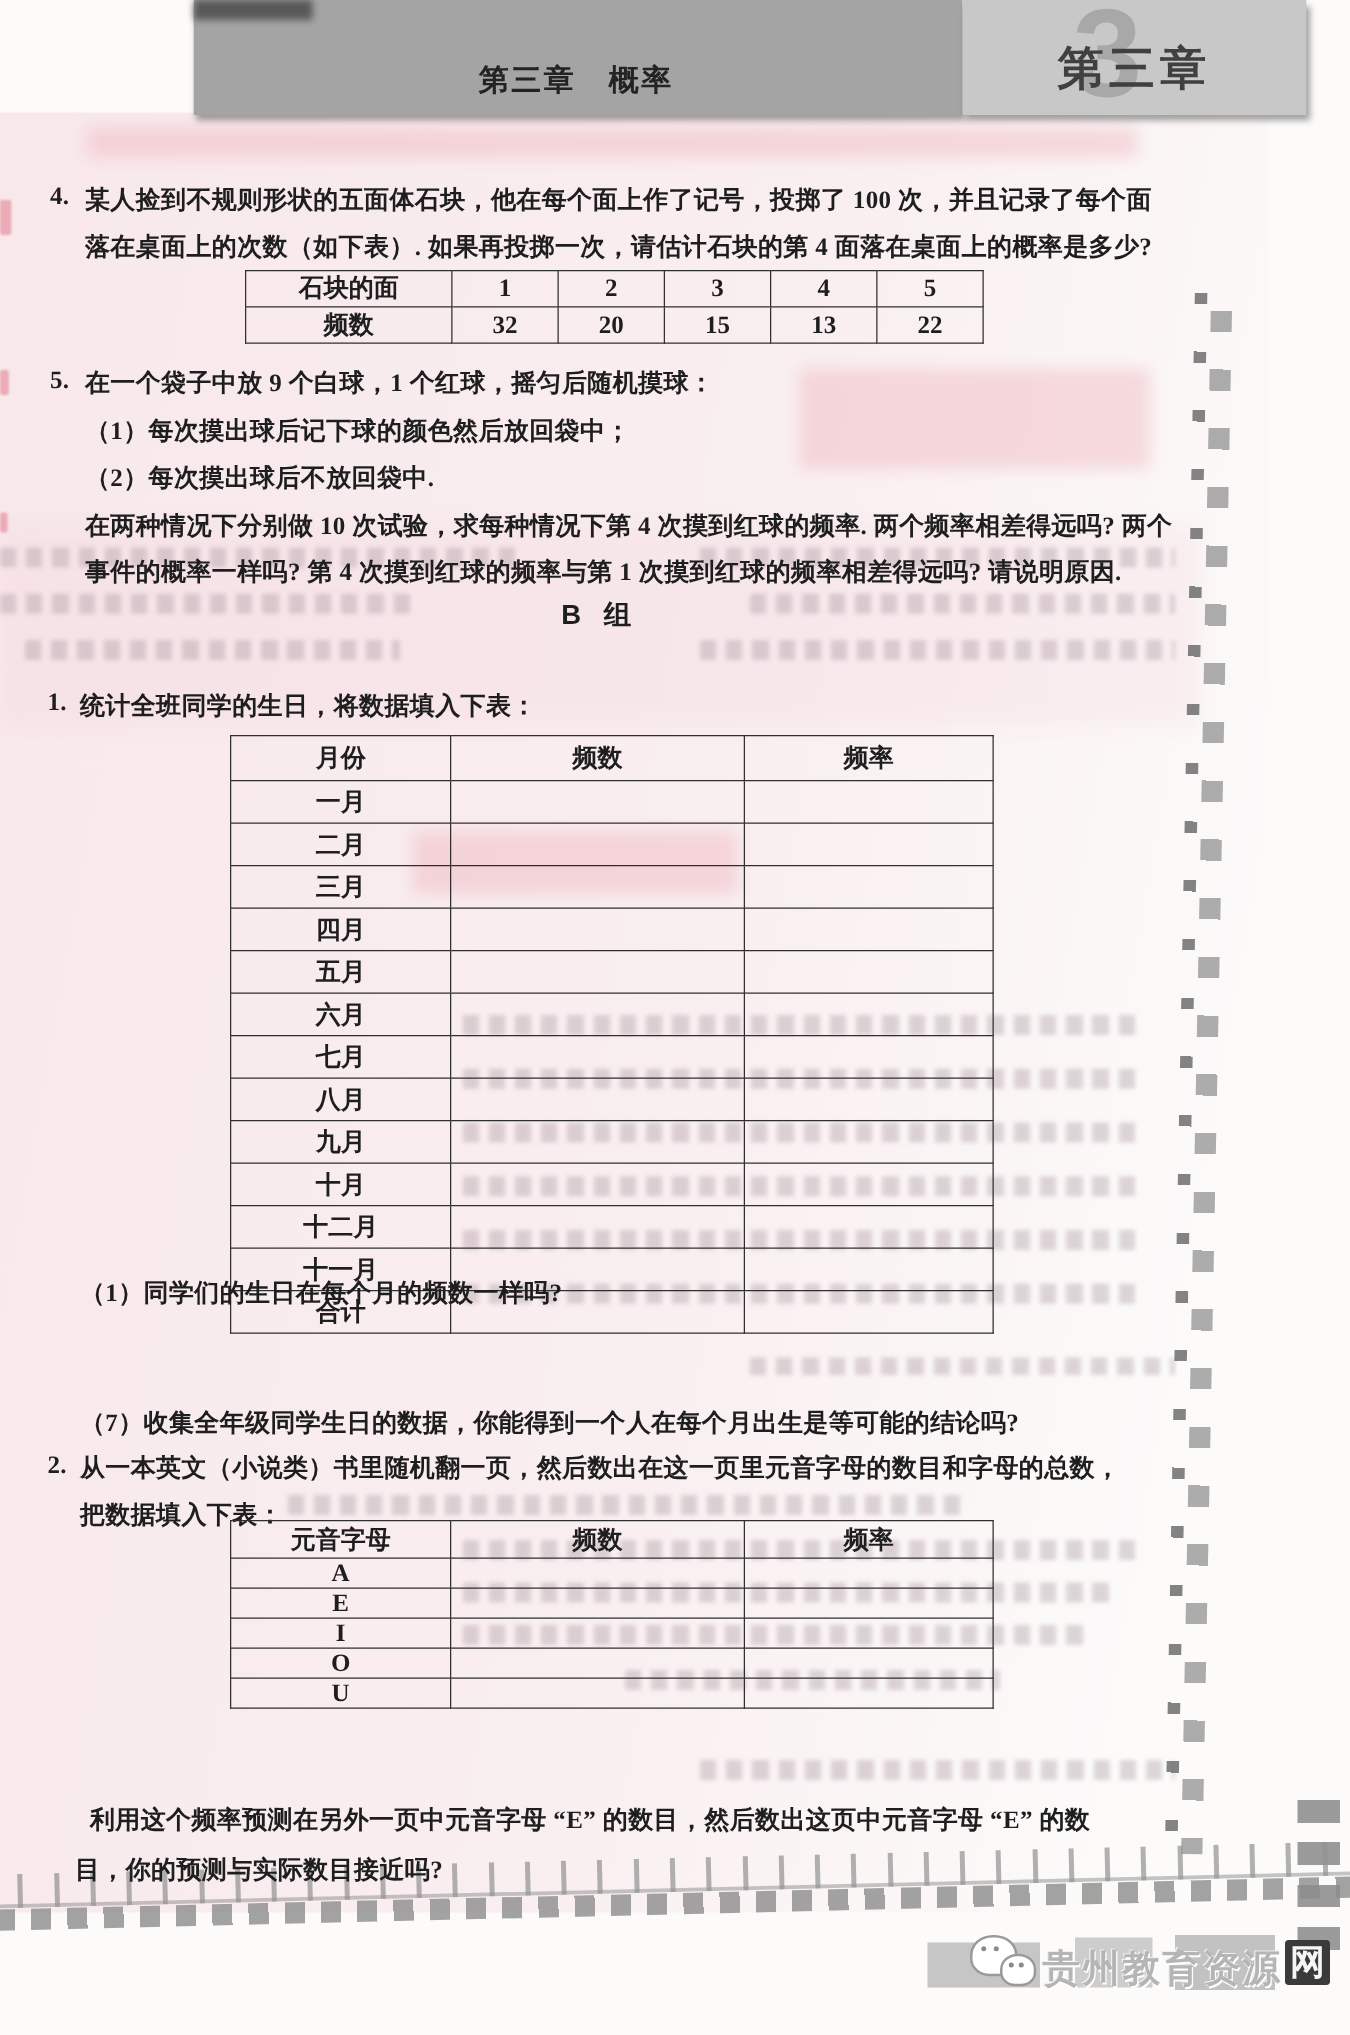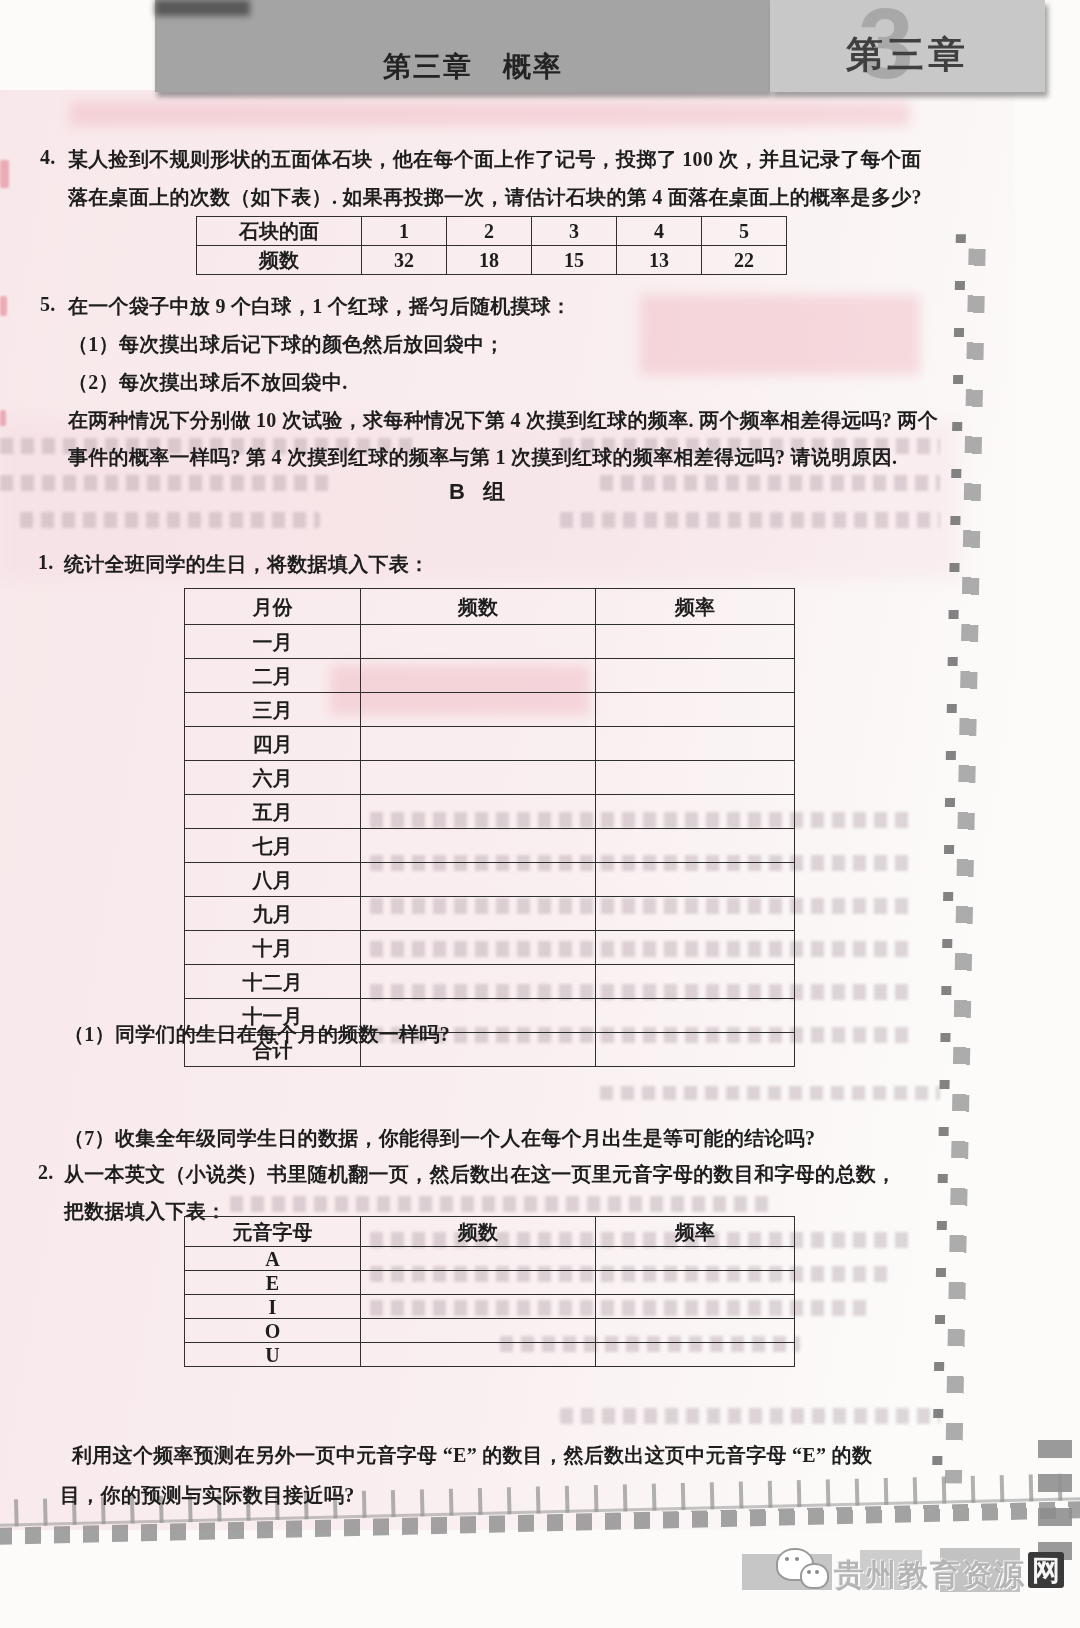--- a/index.html
+++ b/index.html
@@ -8,21 +8,21 @@
   
   .tint{position:absolute;left:0;top:90px;width:1015px;height:1440px;pointer-events:none;z-index:1;
         background:linear-gradient(100deg,rgba(244,213,219,.50) 0%,rgba(244,213,219,.32) 55%,rgba(244,213,219,0) 90%);}
   .tint2{position:absolute;left:0;top:420px;width:960px;height:160px;pointer-events:none;z-index:1;
         background:rgba(243,205,212,.22);filter:blur(8px);}
   
   .header-bar{position:absolute;left:155px;top:0;width:615px;height:92px;background:#a4a4a4;z-index:4;
         box-shadow:2px 5px 5px rgba(50,50,50,.45);}
   .header-smudge{position:absolute;left:0;top:0;width:95px;height:16px;background:#3f3f3f;filter:blur(3px);opacity:.75;}
   .header-title{position:absolute;left:228px;top:48px;font-family:"Liberation Sans","DejaVu Sans",sans-serif;
-        font-weight:700;font-size:28px;color:#232323;letter-spacing:2px;white-space:nowrap;}
+        font-weight:700;font-size:24px;color:#232323;letter-spacing:2px;white-space:nowrap;}
   .header-tab{position:absolute;left:770px;top:0;width:275px;height:92px;background:#c8c8c8;z-index:4;
         box-shadow:3px 5px 5px rgba(50,50,50,.45);}
   .chapter-bg-num{position:absolute;left:88px;top:-14px;font-family:"Liberation Sans","DejaVu Sans",sans-serif;
         font-weight:700;font-size:100px;color:rgba(120,120,120,.40);}
   .chapter-tab-text{position:absolute;left:28px;top:30px;font-family:"Liberation Sans","DejaVu Sans",sans-serif;
         font-weight:700;font-size:37px;color:#404040;letter-spacing:4px;white-space:nowrap;margin-left:48px;}
   
   .line{position:absolute;font-size:20px;font-weight:600;white-space:nowrap;z-index:3;letter-spacing:.3px;}
   .bgroup{position:absolute;left:0;top:477px;width:960px;text-align:center;z-index:3;
         font-family:"Liberation Sans","DejaVu Sans",sans-serif;font-weight:700;font-size:22px;letter-spacing:6px;}
@@ -126,21 +126,21 @@
       <td>石块的面</td>
       <td>1</td>
       <td>2</td>
       <td>3</td>
       <td>4</td>
       <td>5</td>
     </tr>
     <tr style="height:29px">
       <td>频数</td>
       <td>32</td>
-      <td>18</td>
+      <td>20</td>
       <td>15</td>
       <td>13</td>
       <td>22</td>
     </tr>
   </tbody>
     </table>
 
   <div class="line" style="left:40px;top:293px;">5.</div>
   <div class="line" style="left:68px;top:293px;">在一个袋子中放 9 个白球，1 个红球，摇匀后随机摸球：</div>
   <div class="line" style="left:68px;top:331px;">（1）每次摸出球后记下球的颜色然后放回袋中；</div>
@@ -179,26 +179,26 @@
           <td>三月</td>
           <td></td>
           <td></td>
         </tr>
     <tr style="height:34px">
           <td>四月</td>
           <td></td>
           <td></td>
         </tr>
     <tr style="height:34px">
+          <td>五月</td>
+          <td></td>
+          <td></td>
+        </tr>
+    <tr style="height:34px">
           <td>六月</td>
-          <td></td>
-          <td></td>
-        </tr>
-    <tr style="height:34px">
-          <td>五月</td>
           <td></td>
           <td></td>
         </tr>
     <tr style="height:34px">
           <td>七月</td>
           <td></td>
           <td></td>
         </tr>
     <tr style="height:34px">
           <td>八月</td>

